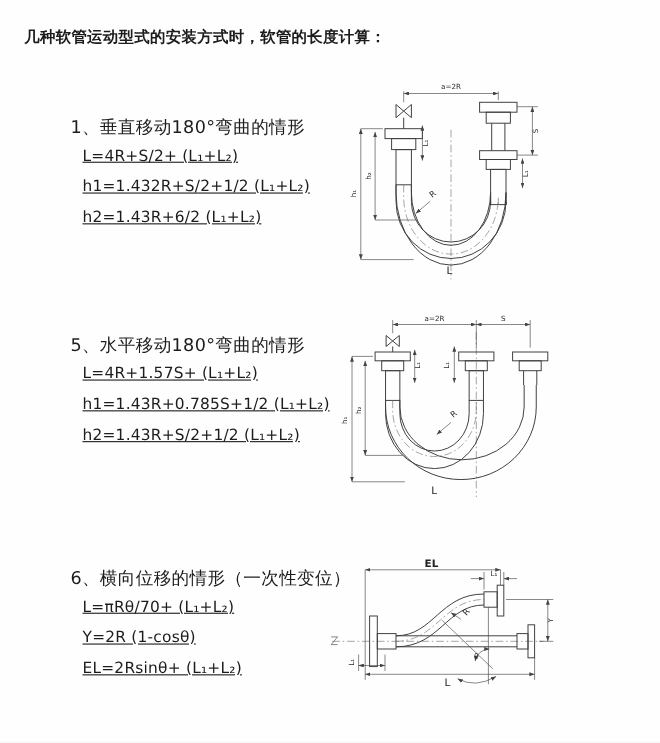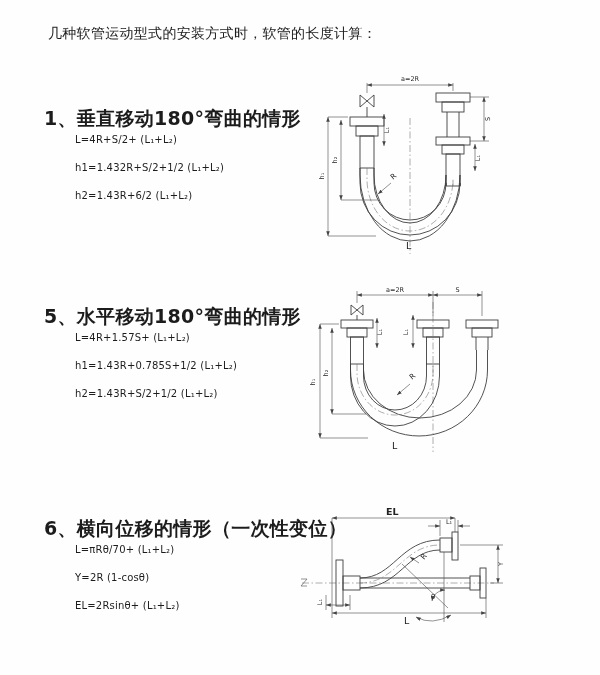--- a/index.html
+++ b/index.html
@@ -2,23 +2,23 @@
 <html><head>
 <meta charset="utf-8">
 <style>
   html,body{margin:0;padding:0;}
   body{
     width:600px;height:675px;position:relative;overflow:hidden;
     background:#fefefe;color:#1c1c1c;
     font-family:"DejaVu Sans","Liberation Sans",sans-serif;
     border-bottom:2px solid #ececec;
   }
-  .title{position:absolute;left:48px;top:25px;font-size:14px;font-weight:400;letter-spacing:.3px;}
-  .sec-heading{position:absolute;left:44px;font-size:19px;font-weight:700;letter-spacing:.3px;}
-  .formula{position:absolute;left:75px;font-size:10px;font-weight:500;letter-spacing:.2px;}
+  .title{position:absolute;left:22px;top:25px;font-size:14px;font-weight:700;letter-spacing:.3px;}
+  .sec-heading{position:absolute;left:64px;font-size:16px;font-weight:400;letter-spacing:.3px;}
+  .formula{position:absolute;left:75px;font-size:14px;font-weight:500;letter-spacing:.2px;text-decoration:underline;}
   .diagram{position:absolute;}
   .draw{stroke:#3f3f3f;stroke-width:.9;fill:none;}
   .thin{stroke:#4a4a4a;stroke-width:.6;fill:none;}
   .cl{stroke:#6a6a6a;stroke-width:.55;fill:none;stroke-dasharray:7 2.5 1.5 2.5;}
   .lbl{fill:#2a2a2a;font-size:6.5px;font-family:"DejaVu Sans","Liberation Sans",sans-serif;}
   .lbl-big{fill:#222;font-size:9.5px;font-family:"DejaVu Sans","Liberation Sans",sans-serif;}
 </style>
 </head>
 <body>
 

